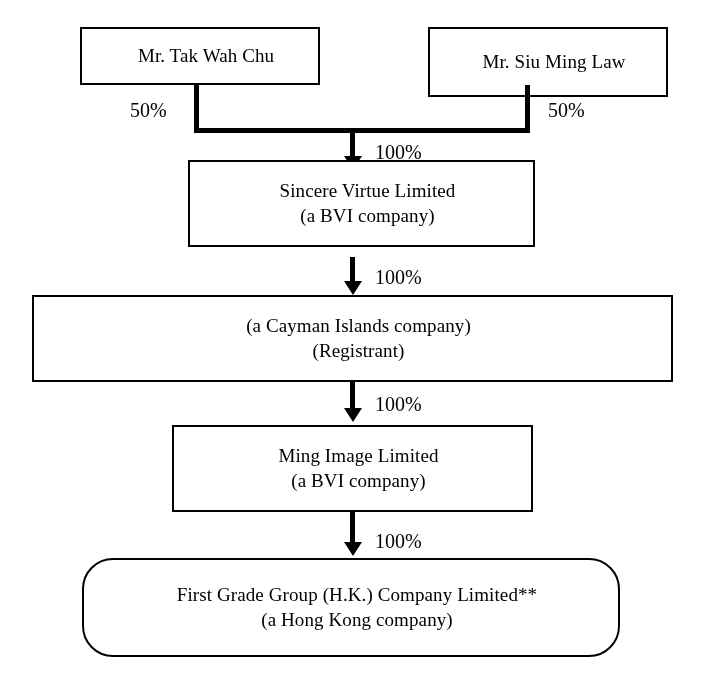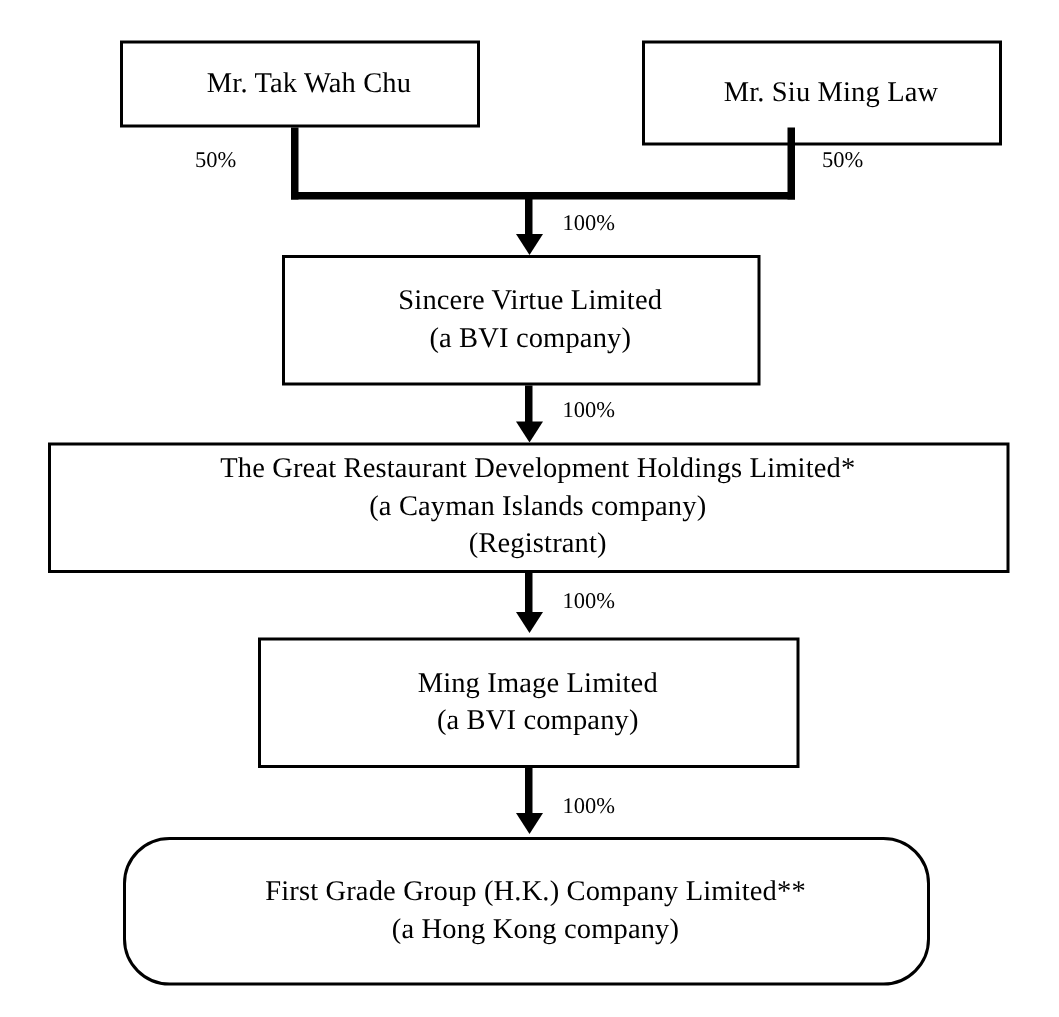--- a/index.html
+++ b/index.html
@@ -32,21 +32,21 @@
   }
   .node-line {
     display: block;
     font-size: 19px;
     white-space: nowrap;
     letter-spacing: 0.1px;
   }
   
   #node-chu      { left: 80px;  top: 27px;  width: 240px; height: 58px; }
   #node-law      { left: 428px; top: 27px;  width: 240px; height: 70px; }
-  #node-sincere  { left: 188px; top: 170px; width: 319px; height: 87px; }
+  #node-sincere  { left: 188px; top: 160px; width: 347px; height: 87px; }
   #node-registrant { left: 32px; top: 295px; width: 641px; height: 87px; }
   #node-west     { left: 172px; top: 425px; width: 361px; height: 87px; }
   #node-first    { left: 82px;  top: 558px; width: 538px; height: 99px; border-radius: 31px; }
 
   
   .conn-v {
     position: absolute;
     width: 5px;
     background: #000000;
   }
@@ -58,21 +58,21 @@
   .arrow-head {
     position: absolute;
     width: 0;
     height: 0;
     border-left: 9px solid transparent;
     border-right: 9px solid transparent;
     border-top: 14px solid #000000;
   }
   .edge-label {
     position: absolute;
-    font-size: 15px;
+    font-size: 20px;
     white-space: nowrap;
     line-height: 1;
   }
 
   
   #bracket-left-stem  { left: 194px; top: 85px;  height: 48px; }
   #bracket-right-stem { left: 525px; top: 85px;  height: 48px; }
   #bracket-bar        { left: 194px; top: 128px; width: 336px; }
 
   
@@ -120,21 +120,20 @@
   <div class="node-box" id="node-sincere">
     <span class="node-line">Sincere Virtue Limited</span>
     <span class="node-line">(a BVI company)</span>
   </div>
 
   <div class="conn-v" id="arrow2-shaft"></div>
   <div class="arrow-head" id="arrow2-head"></div>
   <span class="edge-label" id="label-100-2">100%</span>
 
   <div class="node-box" id="node-registrant">
-    <span class="node-line">The Great Restaurant Development Holdings Limited*</span>
     <span class="node-line">(a Cayman Islands company)</span>
     <span class="node-line">(Registrant)</span>
   </div>
 
   <div class="conn-v" id="arrow3-shaft"></div>
   <div class="arrow-head" id="arrow3-head"></div>
   <span class="edge-label" id="label-100-3">100%</span>
 
   <div class="node-box" id="node-west">
     <span class="node-line">Ming Image Limited</span>

